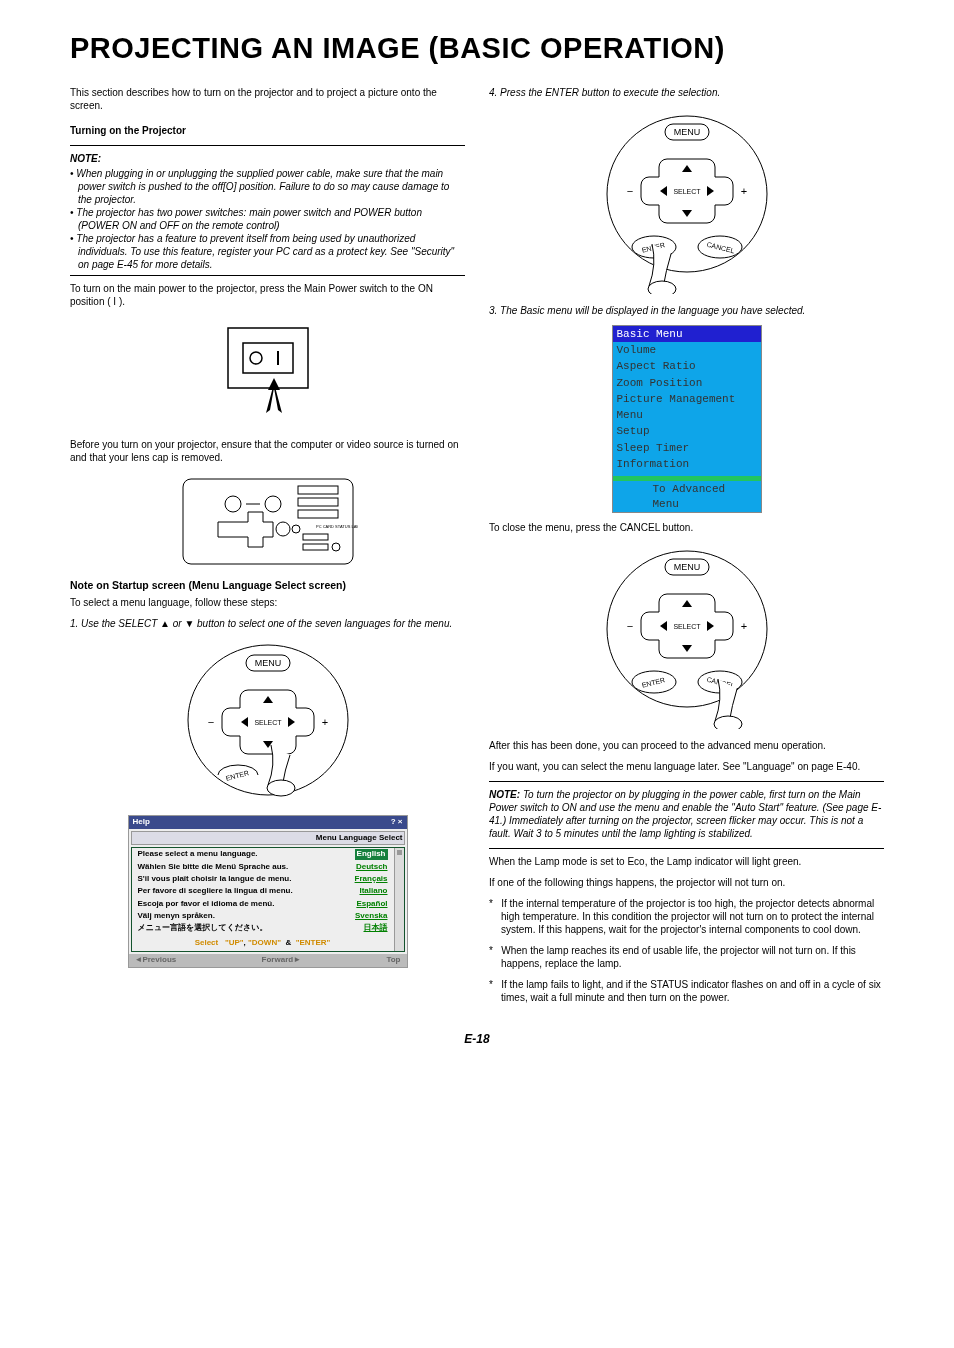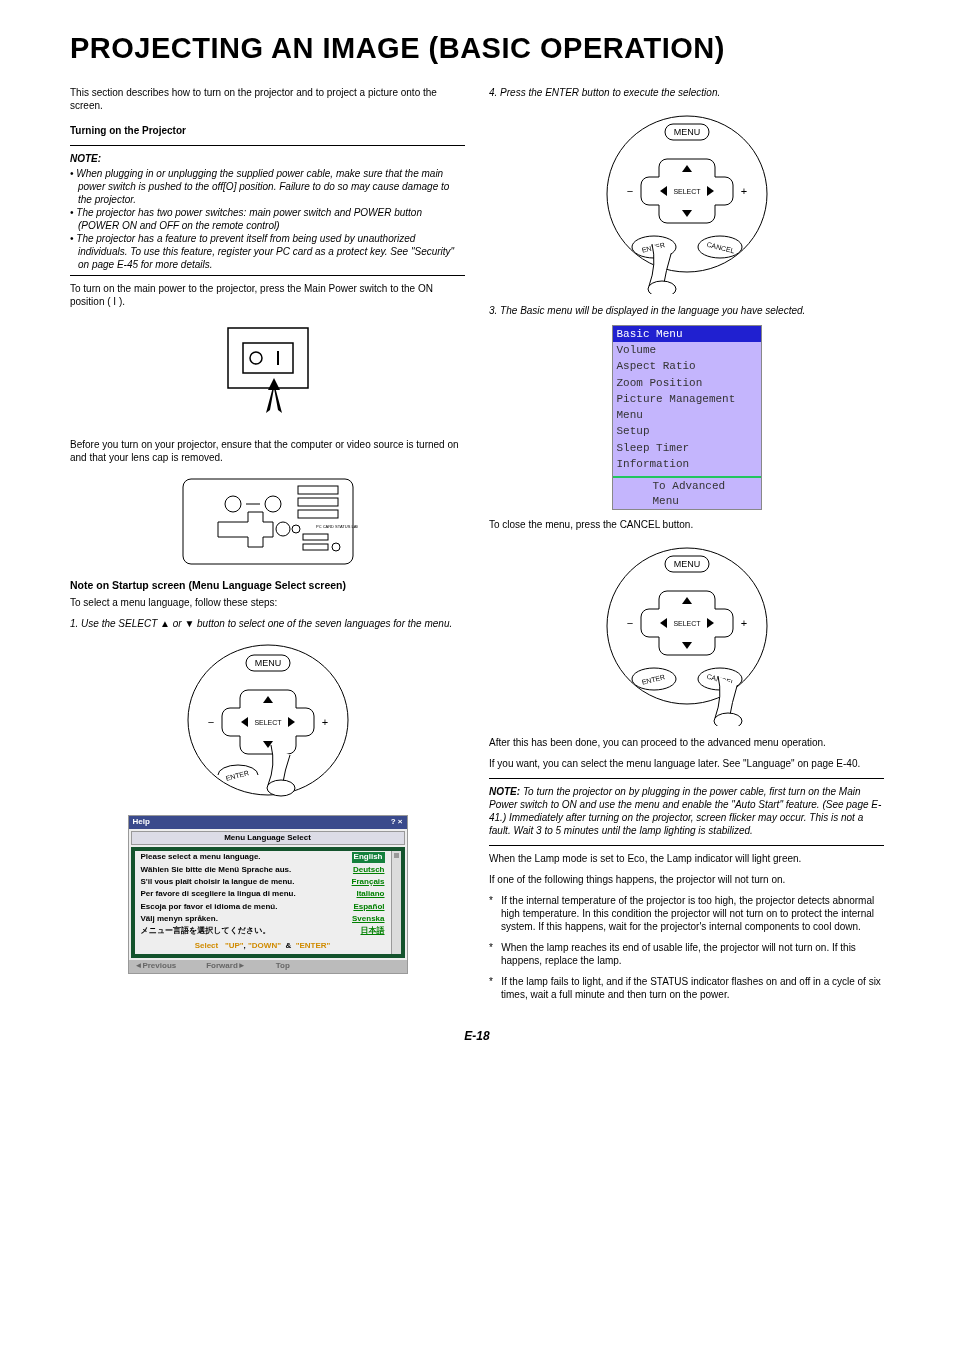--- a/index.html
+++ b/index.html
@@ -40,32 +40,32 @@
   .ital { font-style: italic; }
   .sub-heading { font-weight: bold; font-size: 10.5px; margin: 8px 0 4px 0; }
   .footer-pg { text-align: center; font-style: italic; font-weight: bold; font-size: 12px; margin-top: 20px;}
   .center-block { display:flex; justify-content:center; margin:10px 0;}
   ul.bullets { list-style: none; padding: 0; margin: 0 0 8px 0;}
   ul.bullets li { padding-left: 12px; text-indent: -12px; margin-bottom: 8px; font-size:10px;}
   ul.bullets li::before { content: "*   "; white-space: pre;}
   
   .langbox { width: 280px; margin: 8px auto; border: 1px solid #999; font-size: 8px; background:#eee;font-weight:bold;}
   .langbox .titlebar { background: #3a4a8c; color:#fff; padding:1px 4px; display:flex; justify-content:space-between;}
-  .langbox .subbar { background: #dcdce6; text-align:center; padding:1px; border:1px solid #999; margin:2px;}
+  .langbox .subbar { background: #dcdce6; text-align:right; padding:1px; border:1px solid #999; margin:2px;}
   .langbox .row { display:flex; justify-content:space-between; padding:1px 6px;}
   .langbox .row .lang { color:#008000; text-decoration:underline;}
   .langbox .row .lang.sel { background:#15803d; color:#fff; text-decoration:none; padding:0 2px;}
   .langbox .selectrow { text-align:center; padding:3px; }
   .langbox .selectrow .g { color:#d08b00;}
-  .langbox .botbar { background:#bbb; display:flex; justify-content:flex-start; gap:30px; padding:1px 6px; color:#666;}
+  .langbox .botbar { background:#bbb; display:flex; justify-content:space-between; gap:30px; padding:1px 6px; color:#666;}
   
-  .basicmenu { width: 150px; margin: 8px auto; border: 1px solid #888; font-family: "Courier New", monospace; font-size:11px; background:#c4b5fd;}
+  .basicmenu { width: 150px; margin: 8px auto; border: 1px solid #888; font-family: "Courier New", monospace; font-size:11px; background:#0ea5e9;}
   .basicmenu .bm-title { background:#2020d0; color:#fff; padding:1px 4px;}
   .basicmenu .bm-item { padding:1px 4px; border-bottom: none; color:#333;}
-  .basicmenu .bm-sep { border-top:2px solid #22c55e; margin-top:4px;padding-left:40px;}
+  .basicmenu .bm-sep { border-top:5px solid #22c55e; margin-top:4px;padding-left:40px;}
   .inline-notehead { font-weight:bold; font-style:italic;}
 </style>
 </head>
 <body>
 
 <h1>PROJECTING AN IMAGE (BASIC OPERATION)</h1>
 
 <div class="columns">
 
   <div class="col">
@@ -139,21 +139,21 @@
         <ellipse cx="98" cy="148" rx="14" ry="8" fill="#fff" stroke="#000"></ellipse>
       </svg>
     </div>
 
     <div class="langbox">
       <div class="titlebar">
         <span>Help</span>
         <span>? ×</span>
       </div>
       <div class="subbar">Menu Language Select</div>
-      <div style="background:#eee; border:4px solid #14532d; margin:2px; position:relative;">
+      <div style="background:#eee; border:1px solid #14532d; margin:2px; position:relative;">
         <div style="position:absolute; right:0; top:0; bottom:0; width:10px; background:#dcdcdc; border-left:1px solid #999;">
           <div style="background:#999; height:5px; width:5px; margin:2px auto;"></div>
         </div>
         <div style="margin-right:10px;">
           <div class="row">
               <span>Please select a menu language.</span>
               <span class="lang sel">English</span>
             </div>
           <div class="row">
               <span>Wählen Sie bitte die Menü Sprache aus.</span>

